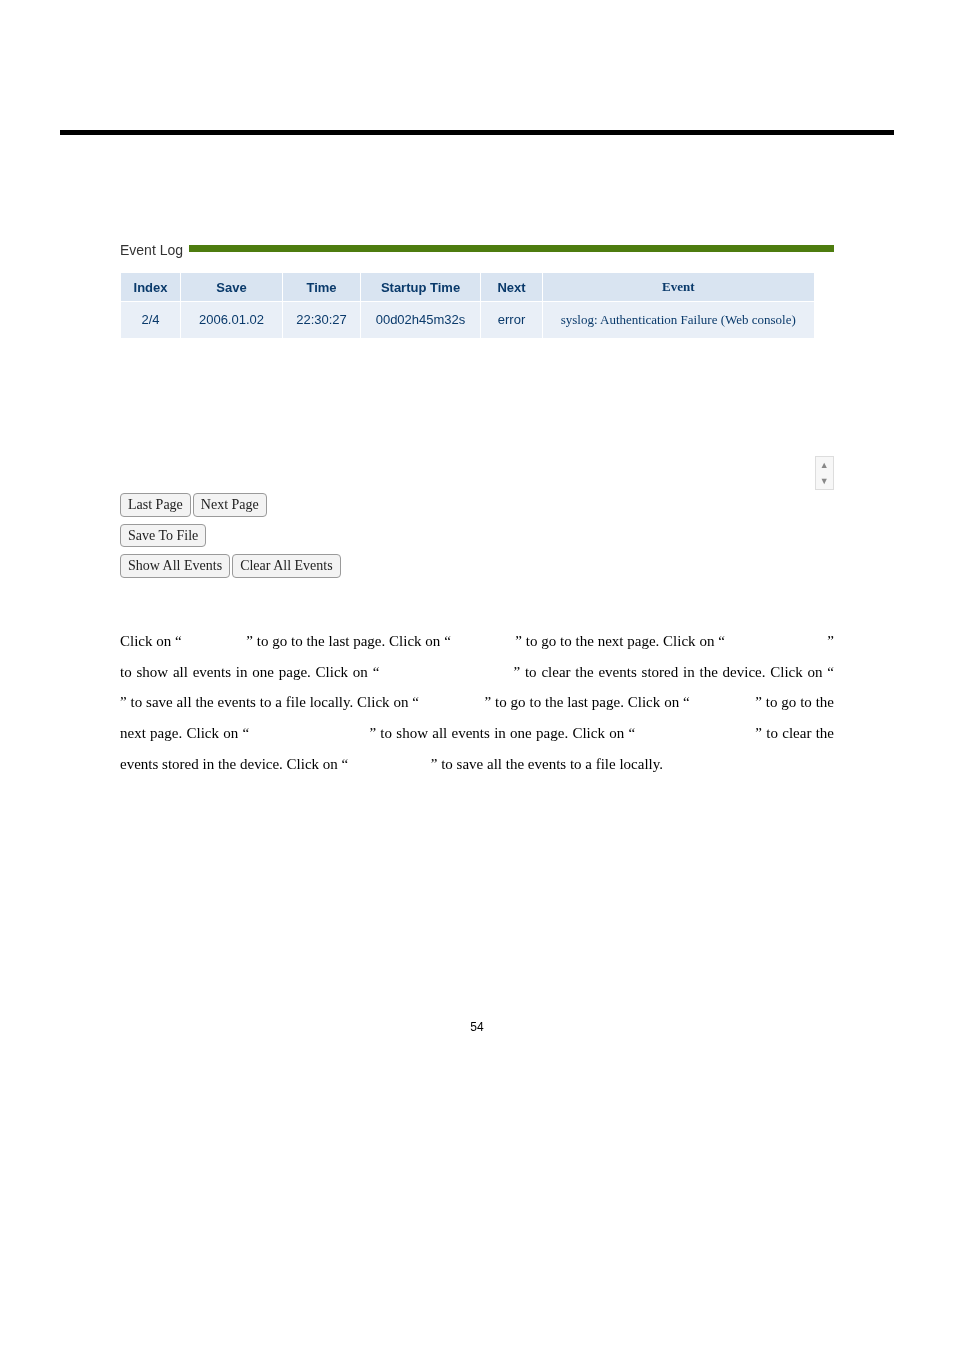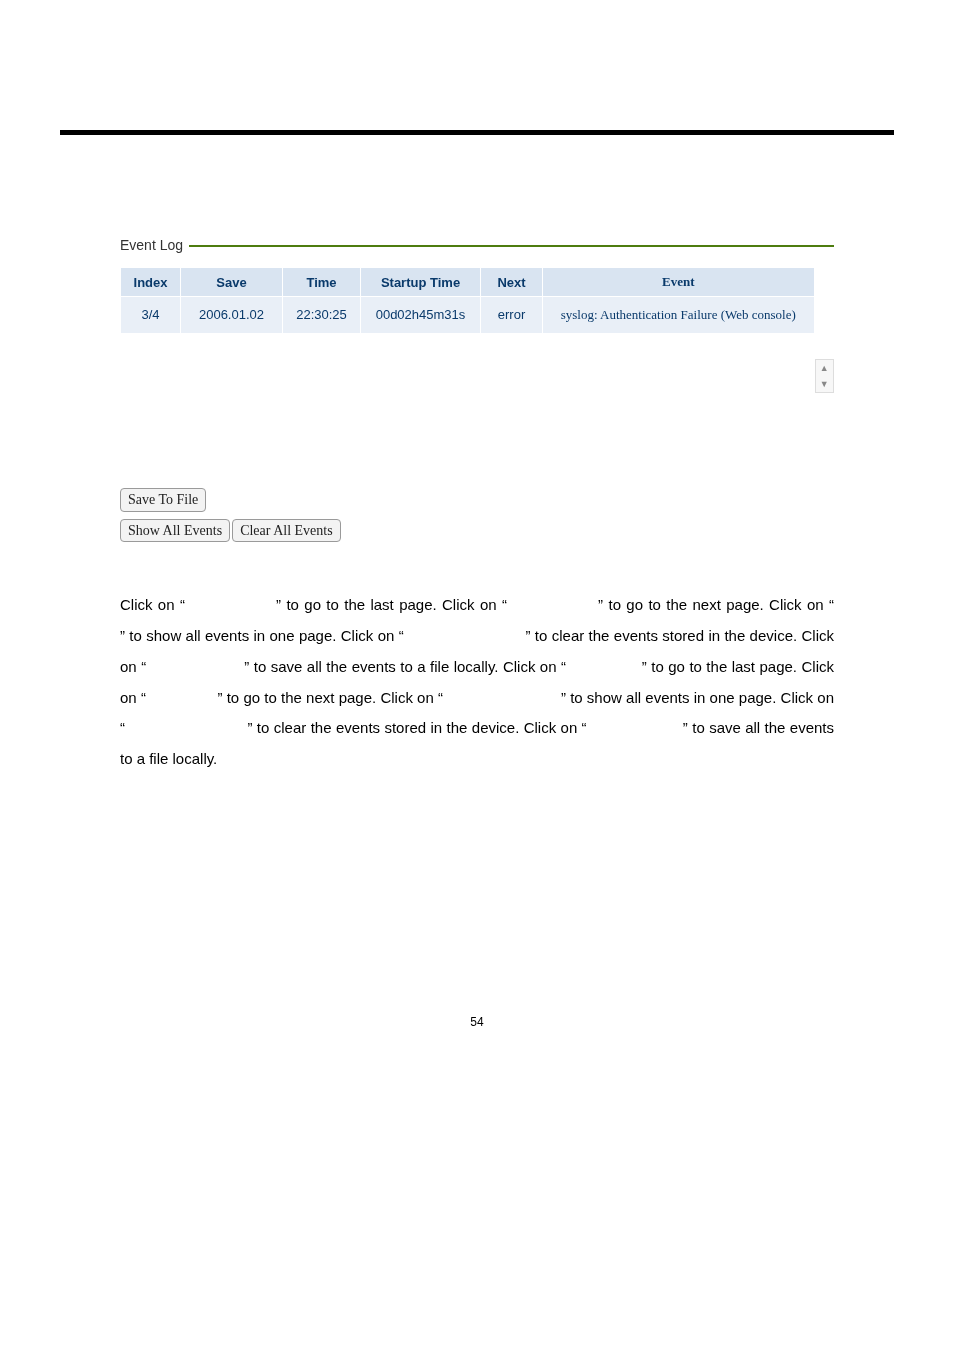--- a/index.html
+++ b/index.html
@@ -14,36 +14,36 @@
     height: 5px;
     background: #000;
     margin: 130px 60px 0 60px;
   }
   .content {
     margin: 110px 120px 0 120px;
   }
   .fieldset {
     position: relative;
     border: none;
-    border-top: 2px solid #4d7c0f;
+    border-top: 7px solid #4d7c0f;
     padding: 20px 0 4px 0;
     font-family: Tahoma, Arial, sans-serif;
   }
   .legend {
     position: absolute;
     top: -10px;
     left: 0;
     background: #fff;
     padding-right: 6px;
     color: #333;
     font-size: 14px;
   }
   .tablewrap {
     display: flex;
-    align-items: center;
+    align-items: flex-end;
   }
   .table {
     border-collapse: collapse;
     width: 100%;
     table-layout: fixed;
   }
   .table th {
     background: #d9e4f1;
     color: #0a3a6b;
     font-weight: bold;
@@ -93,20 +93,21 @@
     margin-bottom: 4px;
     cursor: pointer;
     line-height: 1.25;
   }
   .paratext {
     margin: 40px 120px 0 120px;
     font-size: 15px;
     line-height: 2.05;
     text-align: justify;
     color: #000;
+    font-family: Liberation Serif, serif;
   }
   .pagenum {
     text-align: center;
     font-size: 12px;
     margin-top: 240px;
     color: #000;
   }
 </style>
 </head>
 <body>
@@ -132,39 +133,42 @@
             <th>Index</th>
             <th>Save</th>
             <th>Time</th>
             <th>Startup Time</th>
             <th>Next</th>
             <th class="event">Event</th>
           </tr>
         </thead>
         <tbody>
           <tr>
-            <td>3/4</td>
+            <td>2/4</td>
             <td>2006.01.02</td>
-            <td>22:30:25</td>
-            <td>00d02h45m31s</td>
+            <td>22:30:27</td>
+            <td>00d02h45m32s</td>
             <td>error</td>
             <td class="event">syslog: Authentication Failure (Web console)</td>
           </tr>
           <tr>
             <td colspan="6" style="background:#fff;height:130px"></td>
           </tr>
         </tbody>
       </table>
       <div class="scrollbar">
         <div class="sb-btn">▲</div>
         <div class="sb-btn">▼</div>
       </div>
     </div>
 
     <div class="btnrow">
+      <span class="btn">Last Page</span><span class="btn">Next Page</span>
+    </div>
+    <div class="btnrow">
       <span class="btn">Save To File</span>
     </div>
     <div class="btnrow">
       <span class="btn">Show All Events</span><span class="btn">Clear All Events</span>
     </div>
   </div>
 </div>
 
 <div class="paratext" style="white-space:pre-wrap;">Click on “                 ” to go to the last page. Click on “                 ” to go to the next page. Click on “                           ” to show all events in one page. Click on “                            ” to clear the events stored in the device. Click on “                      ” to save all the events to a file locally. Click on “                 ” to go to the last page. Click on “                 ” to go to the next page. Click on “                            ” to show all events in one page. Click on “                            ” to clear the events stored in the device. Click on “                      ” to save all the events to a file locally.</div>
 

